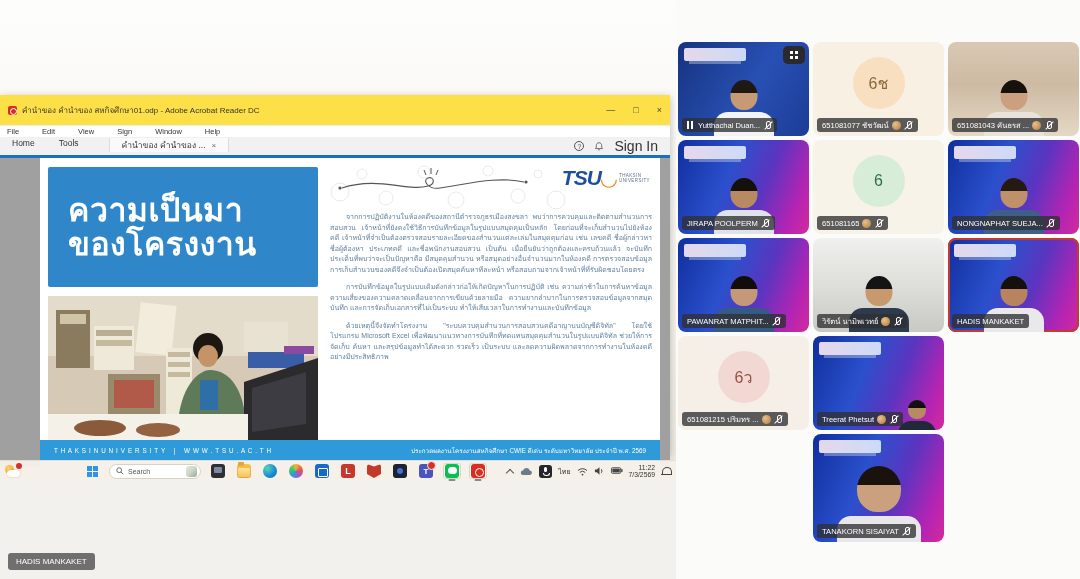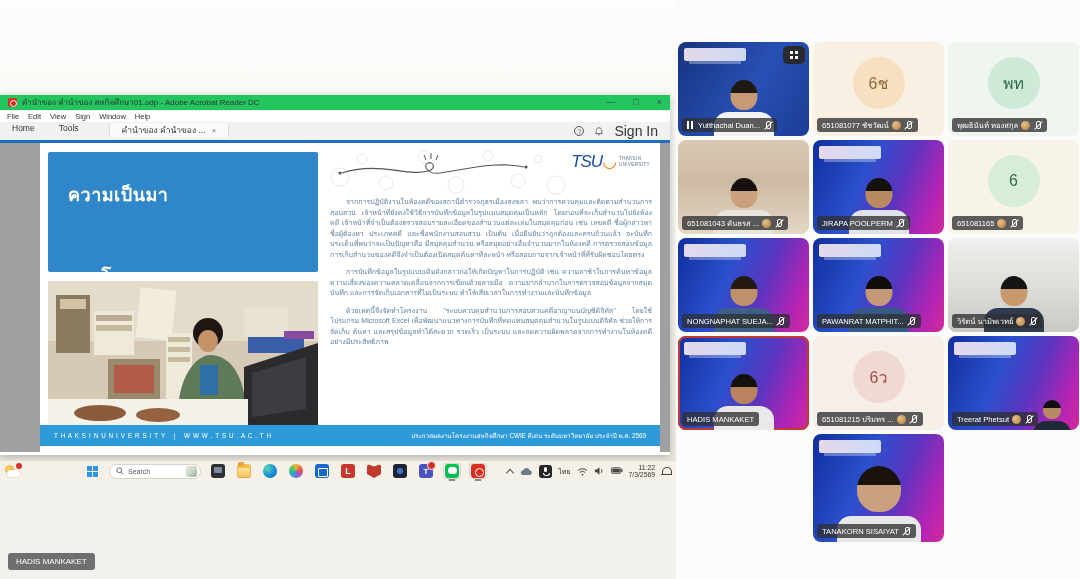--- a/index.html
+++ b/index.html
@@ -6,45 +6,45 @@
   html,body { width:1080px; height:579px; overflow:hidden; }
   body { font-family:"Liberation Sans","DejaVu Sans",sans-serif; background:#f2f1ee; position:relative; }
 
   
   .shared-screen { position:absolute; left:0; top:0; width:676px; height:480px;
     background:linear-gradient(180deg,#fdfdfc 0%,#f4f1ea 70%,#ece8df 100%); }
 
   
   .acro { position:absolute; left:0; top:95px; width:670px; height:360px; background:#fff;
     box-shadow:0 2px 8px rgba(0,0,0,.25); }
-  .acro-titlebar { height:16px; display:flex; align-items:center; padding:0 8px; background:#22c55e; border-bottom:1px solid #eee; }
+  .acro-titlebar { height:31px; display:flex; align-items:center; padding:0 8px; background:#fde047; border-bottom:1px solid #eee; }
   .acro-appicon { width:9px; height:9px; background:#d92d20; border-radius:2px; margin-right:5px; position:relative; flex:0 0 auto;}
   .acro-appicon::after{content:"";position:absolute;left:2px;top:2px;width:5px;height:5px;border:1.5px solid #fff;border-radius:50%;}
   .acro-title { font-size:8px; color:#333; white-space:nowrap; overflow:hidden; text-overflow:ellipsis; flex:1; }
   .win-controls { display:flex; gap:18px; margin-left:10px; }
   .win-controls span { font-size:9px; color:#444; line-height:9px; cursor:default; }
-  .acro-menubar { height:12px; display:flex; align-items:center; gap:9px; padding:0 7px; background:#fff; border-bottom:1px solid #f0f0f0; }
+  .acro-menubar { height:12px; display:flex; align-items:center; gap:23px; padding:0 7px; background:#fff; border-bottom:1px solid #f0f0f0; }
   .acro-menubar span { font-size:7.5px; color:#333; }
   .acro-tabbar { height:20px; background:#f1f1f1; display:flex; align-items:flex-start; border-bottom:3px solid #1b6fc0; }
   .tab { display:flex; align-items:center; padding:0 12px; font-size:8.5px; color:#333; }
   .tab.doc { background:#fafafa; border-left:1px solid #ddd; border-right:1px solid #ddd; gap:6px; margin-left:18px; }
   .tab.doc .tab-close{ color:#666; font-size:8px; }
   .tabbar-right { margin-left:auto; display:flex; align-items:center; gap:10px; padding-right:12px; }
   .help-circle { width:10px; height:10px; border:1px solid #555; border-radius:50%; font-size:7px; color:#555; display:flex; align-items:center; justify-content:center; }
   .signin { font-size:14px; color:#333; }
   .acro-workspace { position:relative; height:309px; background:#a0a0a0; overflow:hidden; }
 
   
   .page { position:absolute; left:40px; top:0; width:620px; height:309px; background:#fff; }
   .head-box { position:absolute; left:8px; top:9px; width:270px; height:120px; background:var(--heading-box,#2f86c8); border-radius:2px;
     display:flex; flex-direction:column; justify-content:center; padding-left:20px; }
-  .head-box div { color:#fff; font-weight:bold; font-size:18px; line-height:34px; letter-spacing:.5px;margin-top:48px; }
+  .head-box div { color:#fff; font-weight:bold; font-size:32px; line-height:34px; letter-spacing:.5px; }
   .decor { position:absolute; left:288px; top:4px; width:254px; height:48px; }
   .tsu-logo { position:absolute; right:10px; top:8px; display:flex; align-items:center; gap:3px; }
-  .tsu-main { font-size:17px; font-weight:400; font-style:italic; color:#1d4fa0; letter-spacing:-1px; position:relative;}
+  .tsu-main { font-size:21px; font-weight:700; font-style:italic; color:#1d4fa0; letter-spacing:-1px; position:relative;}
   .tsu-main i { color:#f08a1d; font-style:normal; }
   .tsu-sub { font-size:4.5px; color:#5a6f8c; line-height:5.5px; letter-spacing:.4px; }
   .paras { position:absolute; left:290px; top:54px; width:322px; }
   .paras p { font-size:7px; line-height:10.5px; color:#5e80a0; text-indent:16px; margin-bottom:7px; text-align:justify; }
   .photo { position:absolute; left:8px; top:138px; width:270px; height:144px; background:#cfc3ae; overflow:hidden; }
   .page-footer { position:absolute; left:0; top:282px; width:620px; height:21px; background:var(--footer-bar,#2e9ad9);
     display:flex; align-items:center; gap:8px; padding:0 14px; }
   .page-footer span { color:#fff; font-size:6.3px; letter-spacing:.6px; white-space:nowrap; }
   .page-footer .f-right { margin-left:auto; letter-spacing:0; }
 
@@ -355,28 +355,20 @@
 
     <div class="tile t1 k-avatar" style="--tileBg: #f8f0e3; --cirBg: #f8dfc0; --cirFg: #8a6a3a;">
       <div class="avatar-circle">6ช</div>
       <div class="pill">
           <span class="pname">651081077 ชัชวัฒน์</span>
           <span class="pic reaction"></span>
           <span class="pic mic-off"></span>
         </div>
     </div>
 
-    <div class="tile t2 k-avatar" style="--tileBg: #eff5ef; --cirBg: #cfe9d9; --cirFg: #2f6f4f;">
-      <div class="avatar-circle">พท</div>
-      <div class="pill">
-          <span class="pname">พุฒธินันท์ ทองสกุล</span>
-          <span class="pic reaction"></span>
-          <span class="pic mic-off"></span>
-        </div>
-    </div>
 
     <div class="tile t3 k-video bg-room-beige">
       <div class="person"></div>
       <div class="pill">
           <span class="pname">651081043 คันธรส ...</span>
           <span class="pic reaction"></span>
           <span class="pic mic-off"></span>
         </div>
     </div>
 

